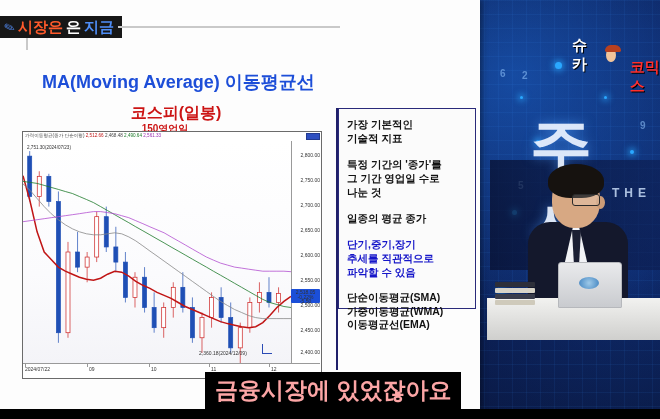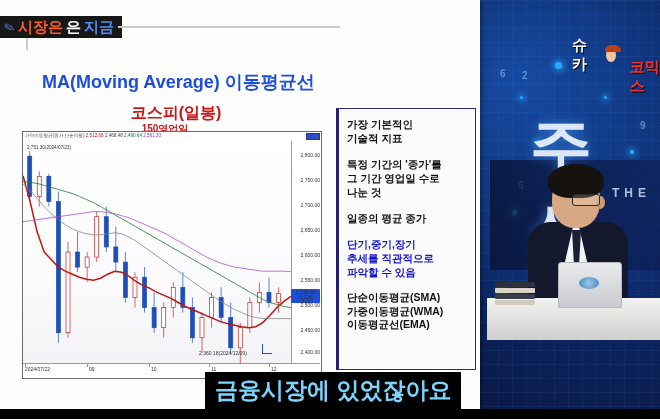--- a/index.html
+++ b/index.html
@@ -188,38 +188,38 @@
   .price-note-line2{
     position:absolute;left:239px;top:221px;width:10px;height:1px;background:#2a4bb5;
   }
   .chart-btn{
     position:absolute;right:1px;top:1px;width:12px;height:5px;
     background:#2e4fc0;border:1px solid #223a90;
   }
 
   
   .txt-panel{
-    position:absolute;left:338px;top:108px;width:138px;height:262px;
+    position:absolute;left:338px;top:108px;width:138px;height:201px;
     border:1.5px solid #2a2a7a;background:#fbfbfb;
     padding:8px 6px 12px 8px;box-sizing:border-box;
   }
   .txt-panel p{
     margin:0 0 12px 0;font-size:10.5px;line-height:14px;
     color:#121212;font-weight:bold;white-space:pre-line;
   }
   .txt-panel p.blue{color:#1616c9;}
   .txt-panel p.list{margin-bottom:0;line-height:13.5px;}
   .panel-edge{
     position:absolute;left:336px;top:108px;width:2px;height:262px;background:#20206a;
   }
 
   
   .subtitle{
     position:absolute;left:205px;top:372px;
-    background:#000;color:#7dd3fc;font-size:23px;font-weight:bold;
+    background:#000;color:#fca5a5;font-size:23px;font-weight:bold;
     padding:3px 10px 5px 10px;letter-spacing:0;text-align:right;
   }
 
   
   .logo{
     position:absolute;left:572px;top:14px;display:flex;align-items:center;gap:13px;
     font-size:15px;font-weight:bold;
   }
   .logo .w{color:#fff;text-shadow:1px 1px 0 #000;}
   .logo .r{color:#ff2f2f;text-shadow:1px 1px 0 #000;margin-top:44px;}

